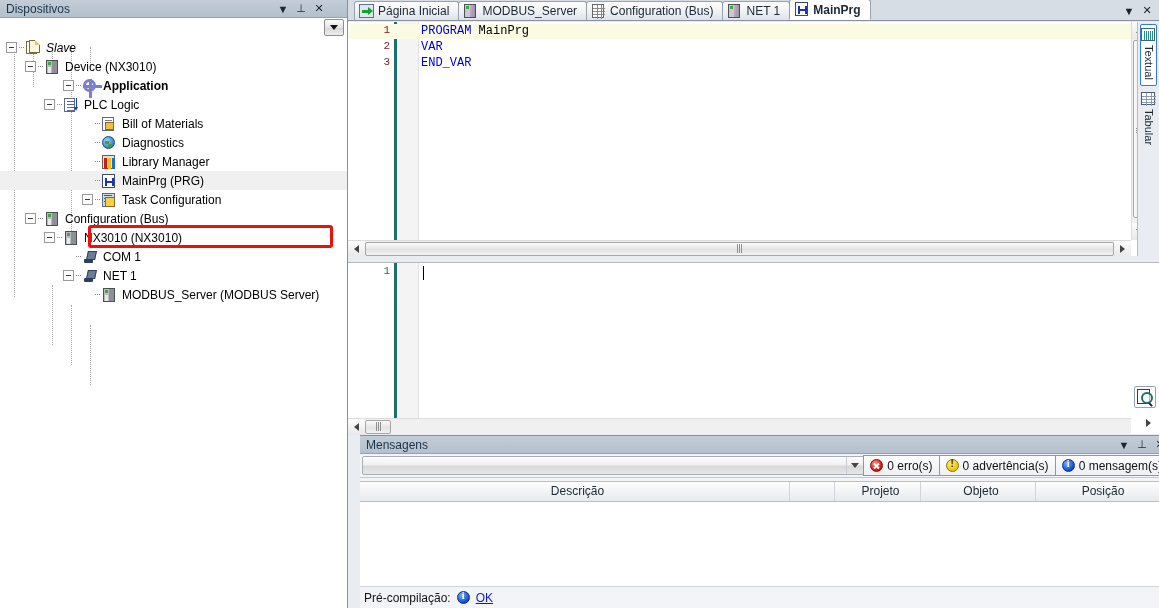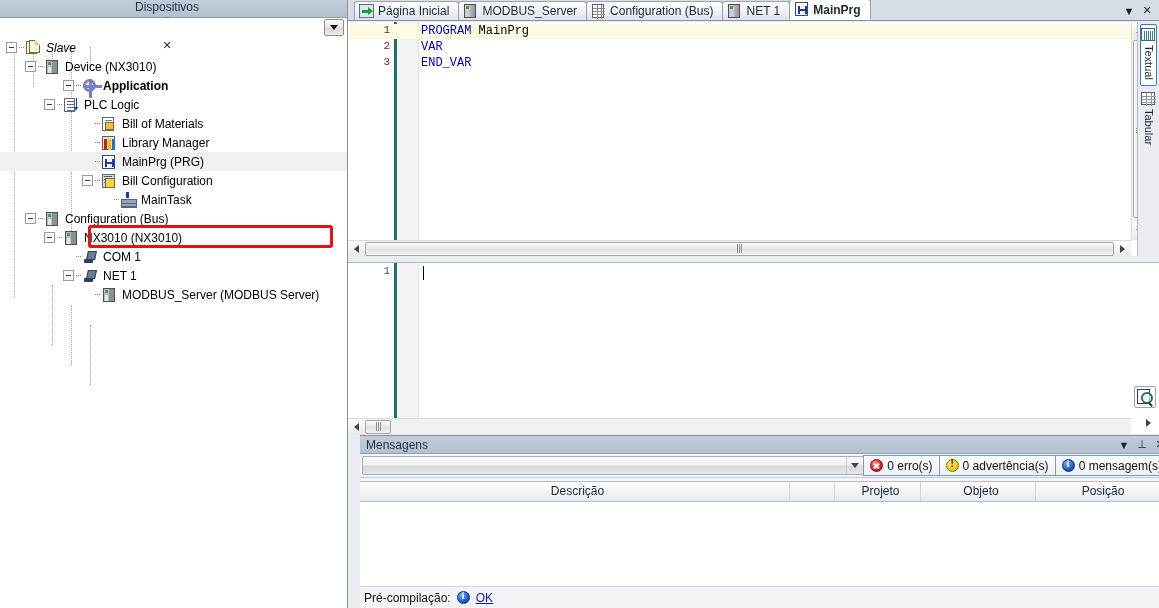--- a/index.html
+++ b/index.html
@@ -15,21 +15,21 @@
 
   
   #devices-panel {
     position: absolute; left: 0; top: 0; width: 348px; height: 608px;
     background: #ffffff; border-right: 1px solid #8a9099;
   }
   .panel-caption {
     height: 18px; background: linear-gradient(to bottom,#c3cdd8 0%,#b4c0cd 100%);
     border-bottom: 1px solid #95a1ae;
     display: flex; align-items: center; padding: 0 19px 0 6px;
-    color: #1b3348; font-size: 12px; flex-direction: column;
+    color: #1b3348; font-size: 12px;
   }
   .panel-caption .cap-title { flex: 1; }
   .cap-btn { width: 18px; height: 16px; display: flex; align-items: center;
              justify-content: center; color: #1b2733; font-size: 11px; cursor: default; }
 
   .tree-toolbar { position: relative; height: 19px; background: #ffffff;
                   border-bottom: 1px solid #ffffff; }
   .tb-dropdown {
     position: absolute; right: 3px; top: 1px; width: 20px; height: 17px;
     background: linear-gradient(to bottom,#fdfdfd 0%,#e4e4e4 50%,#d6d6d6 51%,#ededed 100%);
@@ -392,50 +392,50 @@
             <span class="ticon">
               <i class="ic-bom"></i>
             </span>
             <span class="tlabel">Bill of Materials</span>
           </div>
           <div class="trow">
             <span class="ind" style="width: 82px;"></span>
             <span class="nodash"></span>
             <span class="dash"></span>
             <span class="ticon">
+              <i class="ic-globe"></i>
+            </span>
+            <span class="tlabel">Diagnostics</span>
+          </div>
+          <div class="trow">
+            <span class="ind" style="width: 82px;"></span>
+            <span class="nodash"></span>
+            <span class="dash"></span>
+            <span class="ticon">
               <i class="ic-lib"></i>
             </span>
             <span class="tlabel">Library Manager</span>
           </div>
           <div class="trow row-sel">
             <span class="ind" style="width: 82px;"></span>
             <span class="nodash"></span>
             <span class="dash"></span>
             <span class="ticon">
               <i class="ic-prg"></i>
             </span>
             <span class="tlabel">MainPrg (PRG)</span>
           </div>
           <div class="trow">
             <span class="ind" style="width: 82px;"></span>
             <span class="expander"></span>
             <span class="dash"></span>
             <span class="ticon">
               <i class="ic-task"></i>
             </span>
-            <span class="tlabel">Bill Configuration</span>
-          </div>
-          <div class="trow">
-            <span class="ind" style="width: 101px;"></span>
-            <span class="nodash"></span>
-            <span class="dash"></span>
-            <span class="ticon">
-              <i class="ic-stack"></i>
-            </span>
-            <span class="tlabel">MainTask</span>
+            <span class="tlabel">Task Configuration</span>
           </div>
           <div class="trow">
             <span class="ind" style="width: 25px;"></span>
             <span class="expander"></span>
             <span class="dash"></span>
             <span class="ticon">
               <i class="ic-dev"></i>
             </span>
             <span class="tlabel">Configuration (Bus)</span>
           </div>

